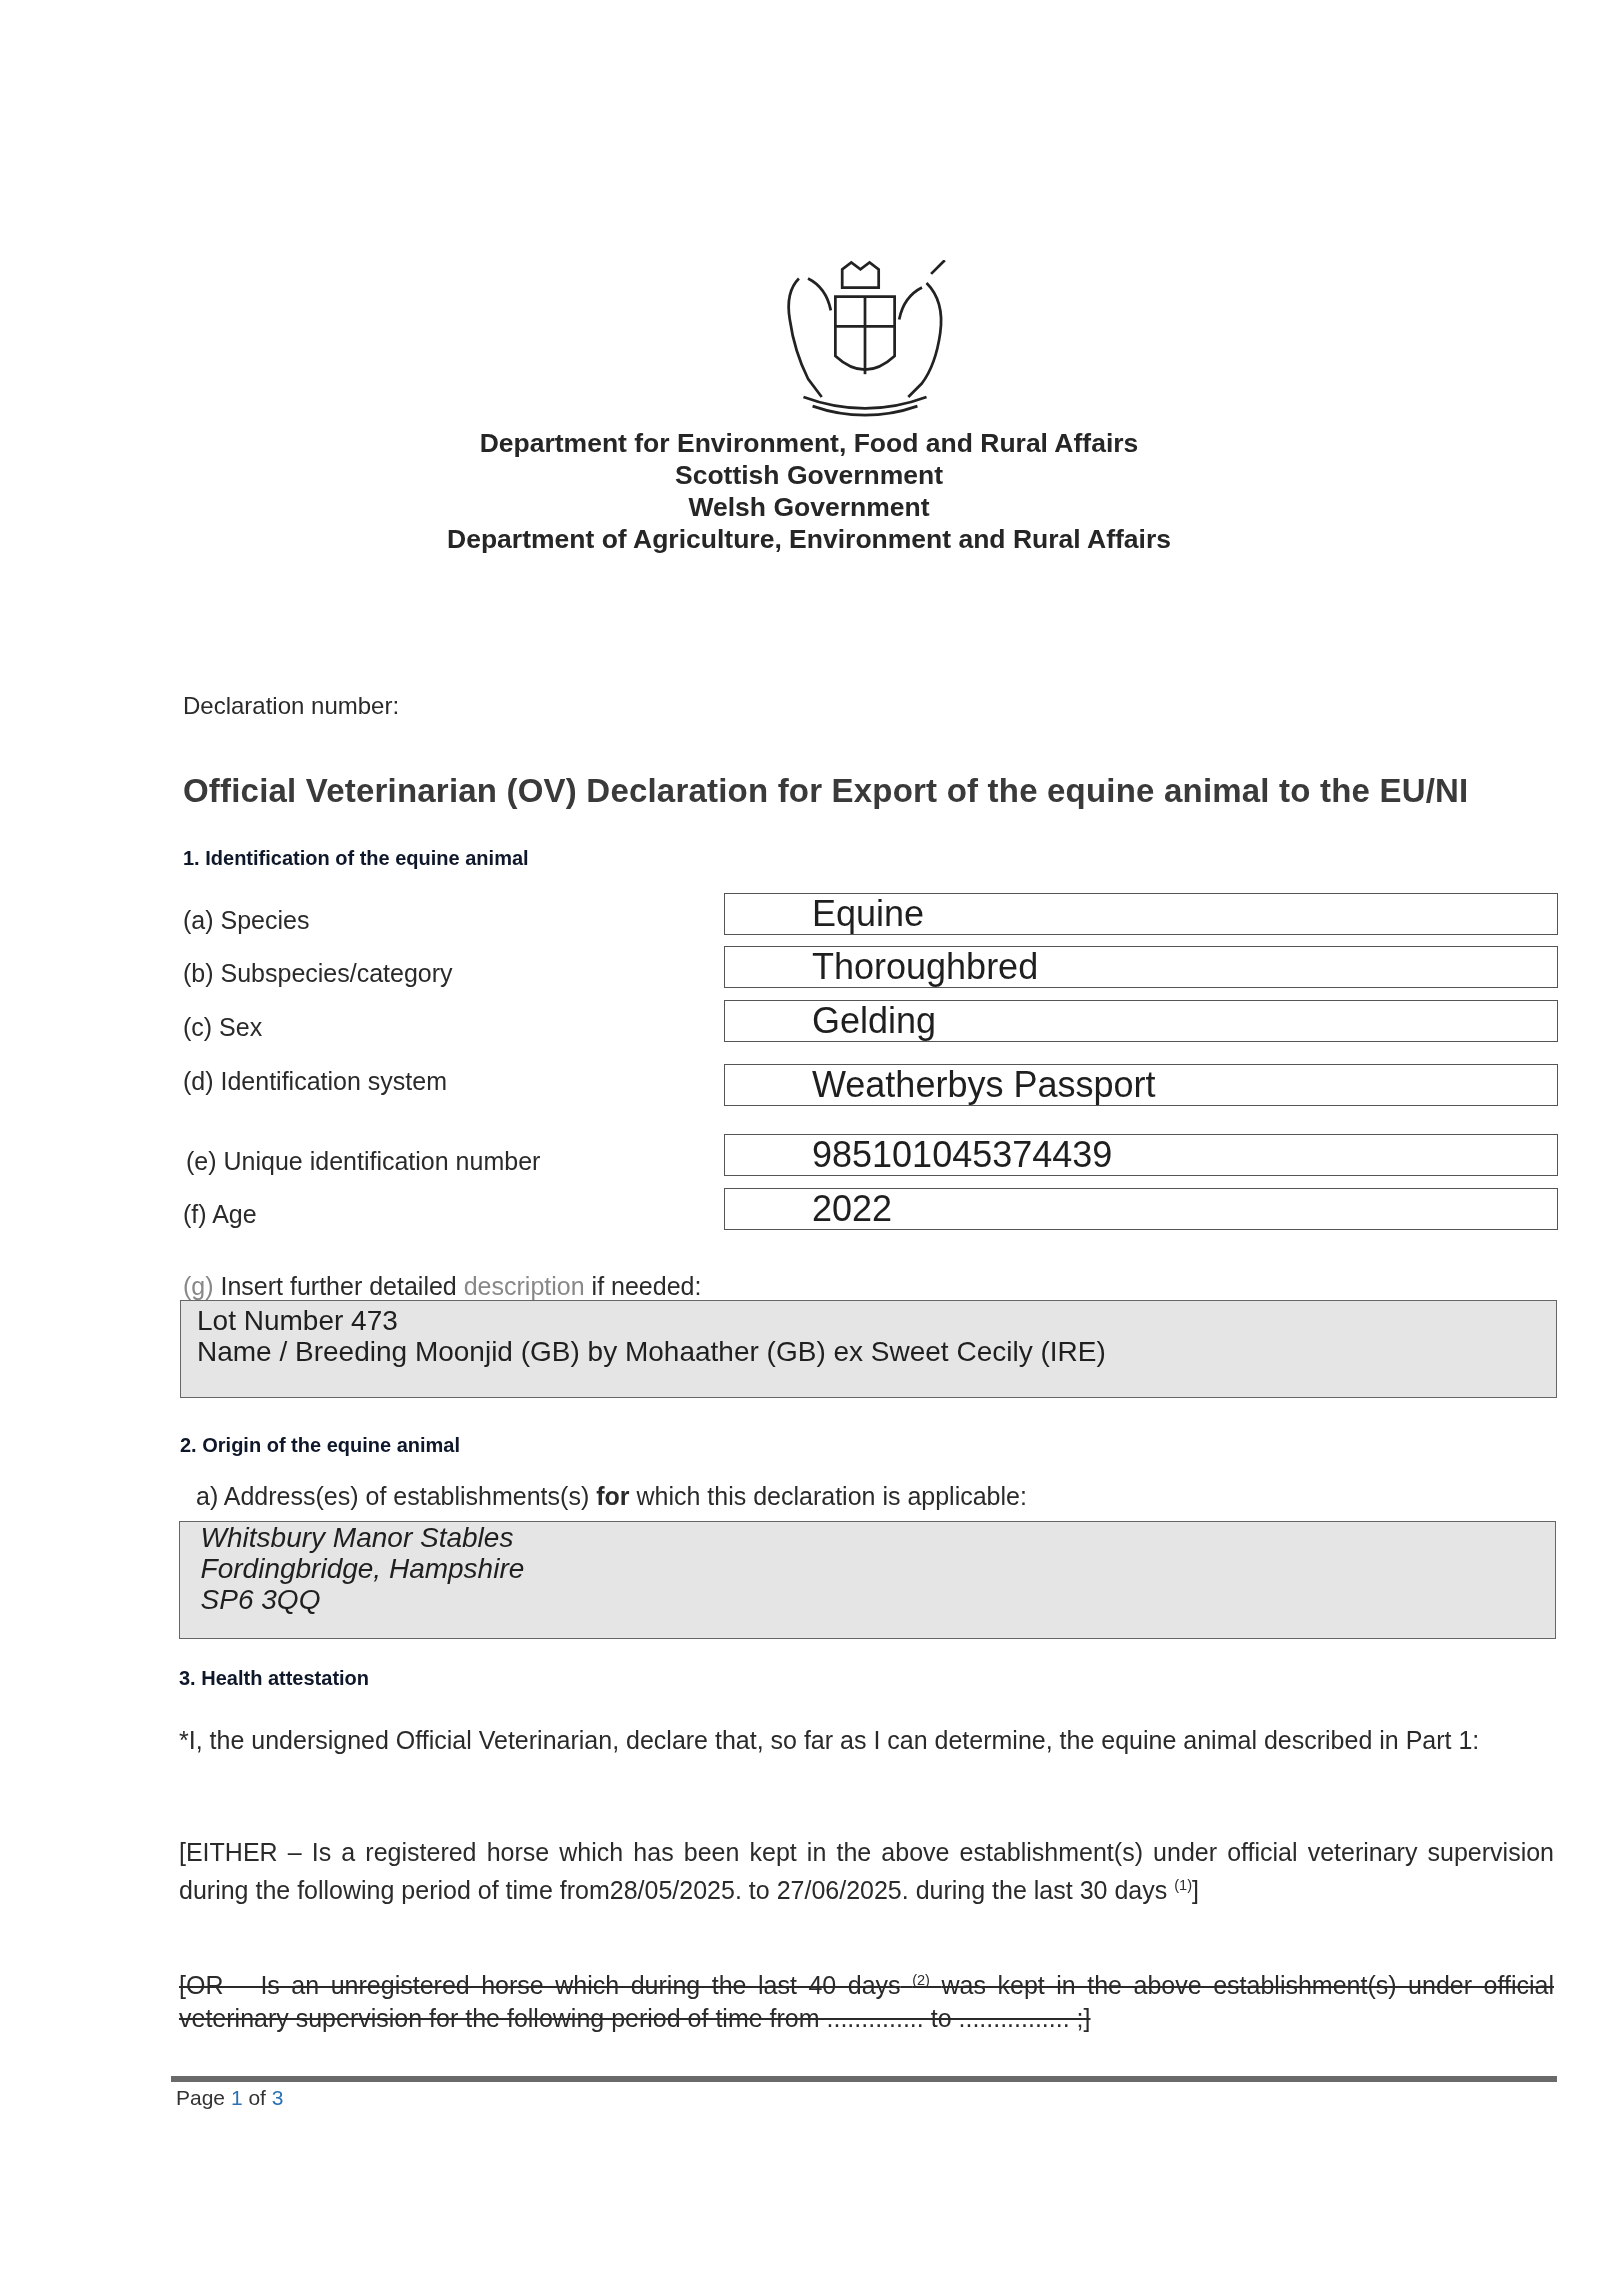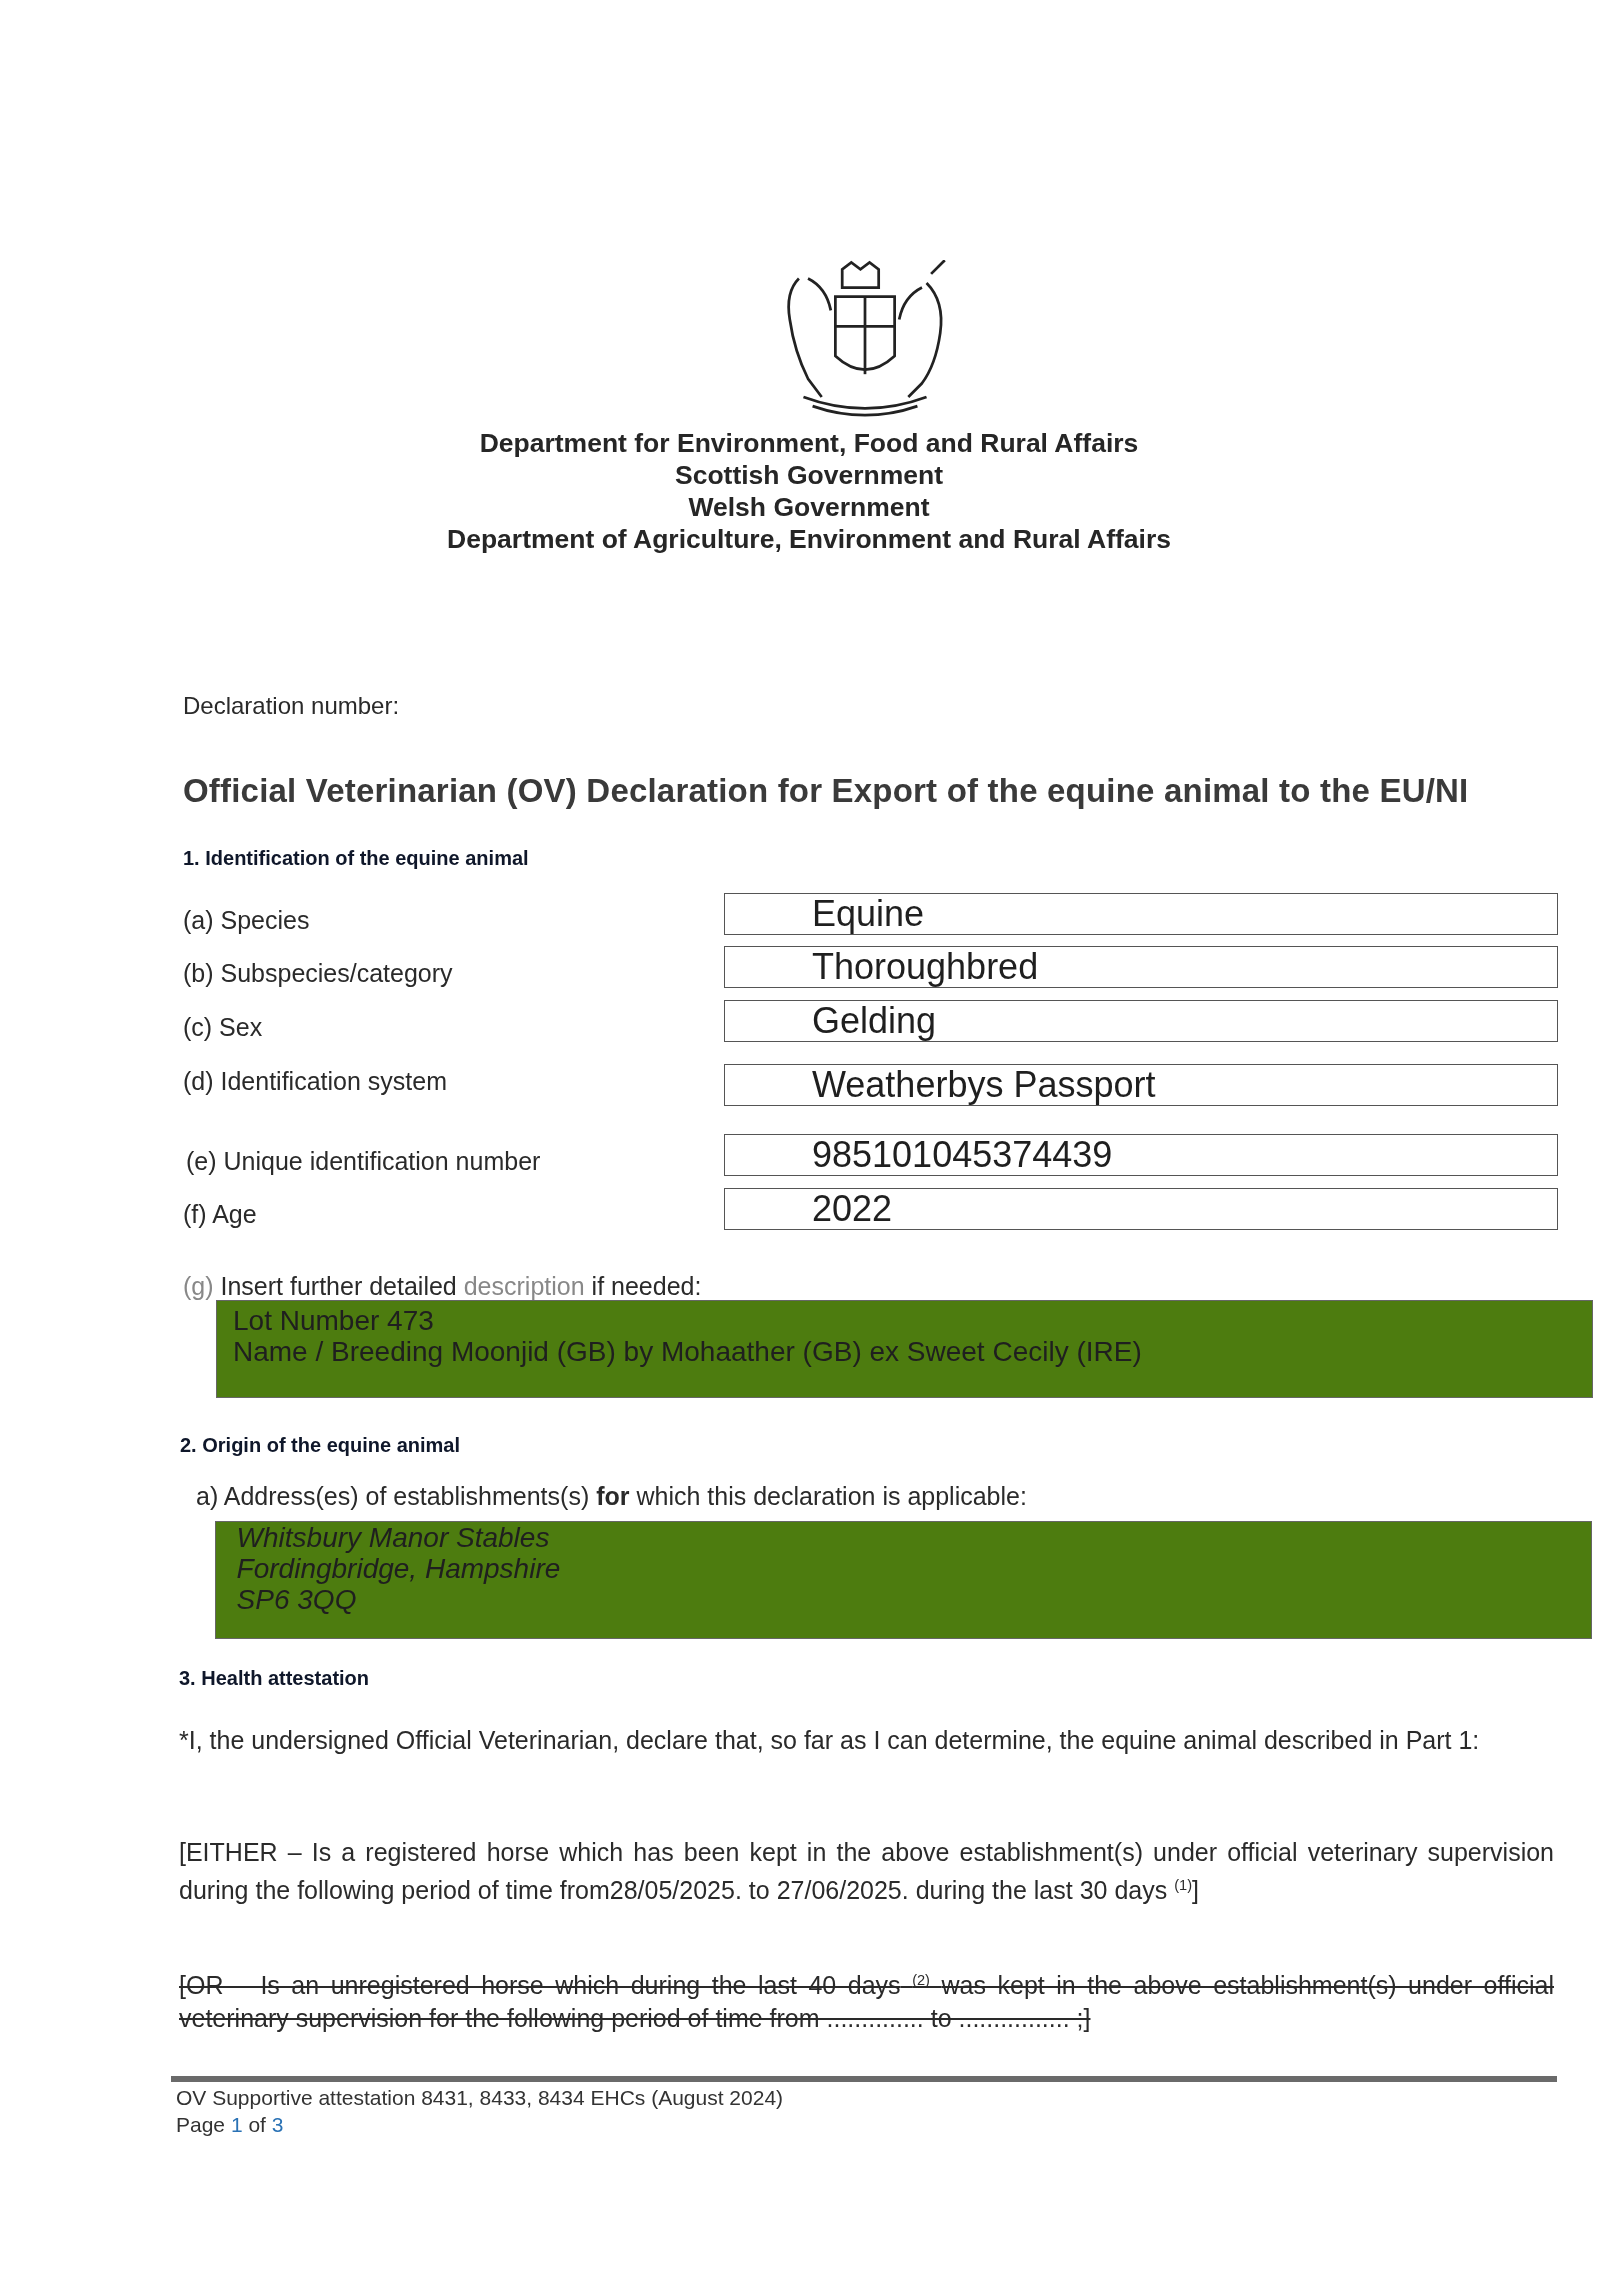--- a/index.html
+++ b/index.html
@@ -6,21 +6,21 @@
   body { width:1618px; height:2284px; position:relative; font-family:"Liberation Sans", sans-serif; color:#1a1a1a; overflow:hidden; }
   .abs { position:absolute; }
   .crest { left:767px; top:260px; width:196px; height:160px; }
   .agencies { left:0; width:1618px; top:427px; text-align:center; font-weight:bold; font-size:26.5px; line-height:32px; color:#262626; }
   .agencies div { display:block; }
   .decl-num { left:183px; top:692px; font-size:24px; color:#2a2a2a; }
   .main-title { left:183px; top:772px; font-size:33px; font-weight:bold; color:#3a3a3a; letter-spacing:0.2px; }
   .sec-title { font-size:20px; font-weight:bold; color:#0f172a; }
   .lbl { font-size:25px; color:#2a2a2a; }
   .field { left:724px; width:834px; height:42px; border:1.4px solid #555; box-sizing:border-box; font-size:36px; line-height:39px; padding-left:87px; color:#1f1f1f; background:#fff; }
-  .textbox { border:1.4px solid #666; box-sizing:border-box; font-size:28px; color:#1f1f1f; line-height:31px; background:#4d7c0f;margin-left:36px; }
+  .textbox { border:1.4px solid #666; box-sizing:border-box; font-size:28px; color:#1f1f1f; line-height:31px; background:#e5e5e5; }
   .para { font-size:25px; color:#2a2a2a; line-height:33px; text-align:justify; }
   .strike { text-decoration:line-through; text-decoration-thickness:1.8px; }
   .rule { left:171px; top:2076px; width:1386px; height:5.5px; background:#6a6a6a; }
   .footer { left:176px; top:2085px; font-size:21px; color:#333; line-height:26.5px; }
   .blue { color:#2a72b5; }
   .gray { color:#888; }
   sup { font-size:14.6px; }
 </style>
 </head>
 <body>
@@ -109,21 +109,20 @@
 </div>
 
 <div class="abs para strike" style="left:179px; top:1964px; width:1375px;">
   <span>[OR – Is an unregistered horse which during the last 40 days</span>
   <sup>(2)</sup>
   <span>was kept in the above establishment(s) under official veterinary supervision for the following period of time from .............. to ................ ;]</span>
 </div>
 
 <div class="abs rule"></div>
 <div class="abs footer">
-  <div>OV Supportive attestation 8431, 8433, 8434 EHCs (August 2024)</div>
   <div>
     <span>Page</span>
     <span class="blue">1</span>
     <span>of</span>
     <span class="blue">3</span>
   </div>
 </div>
 
 
 </body></html>

